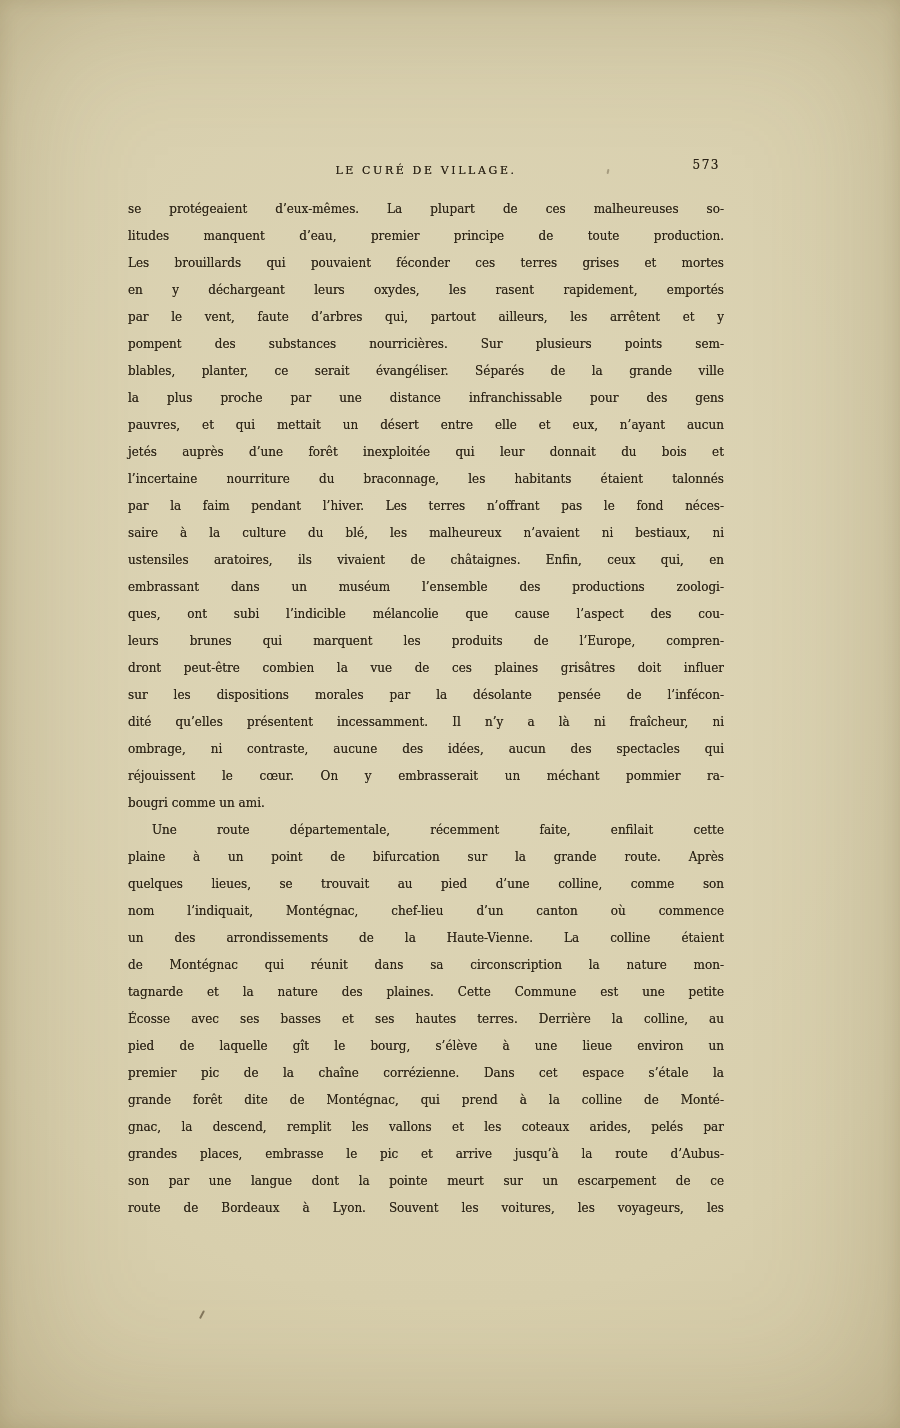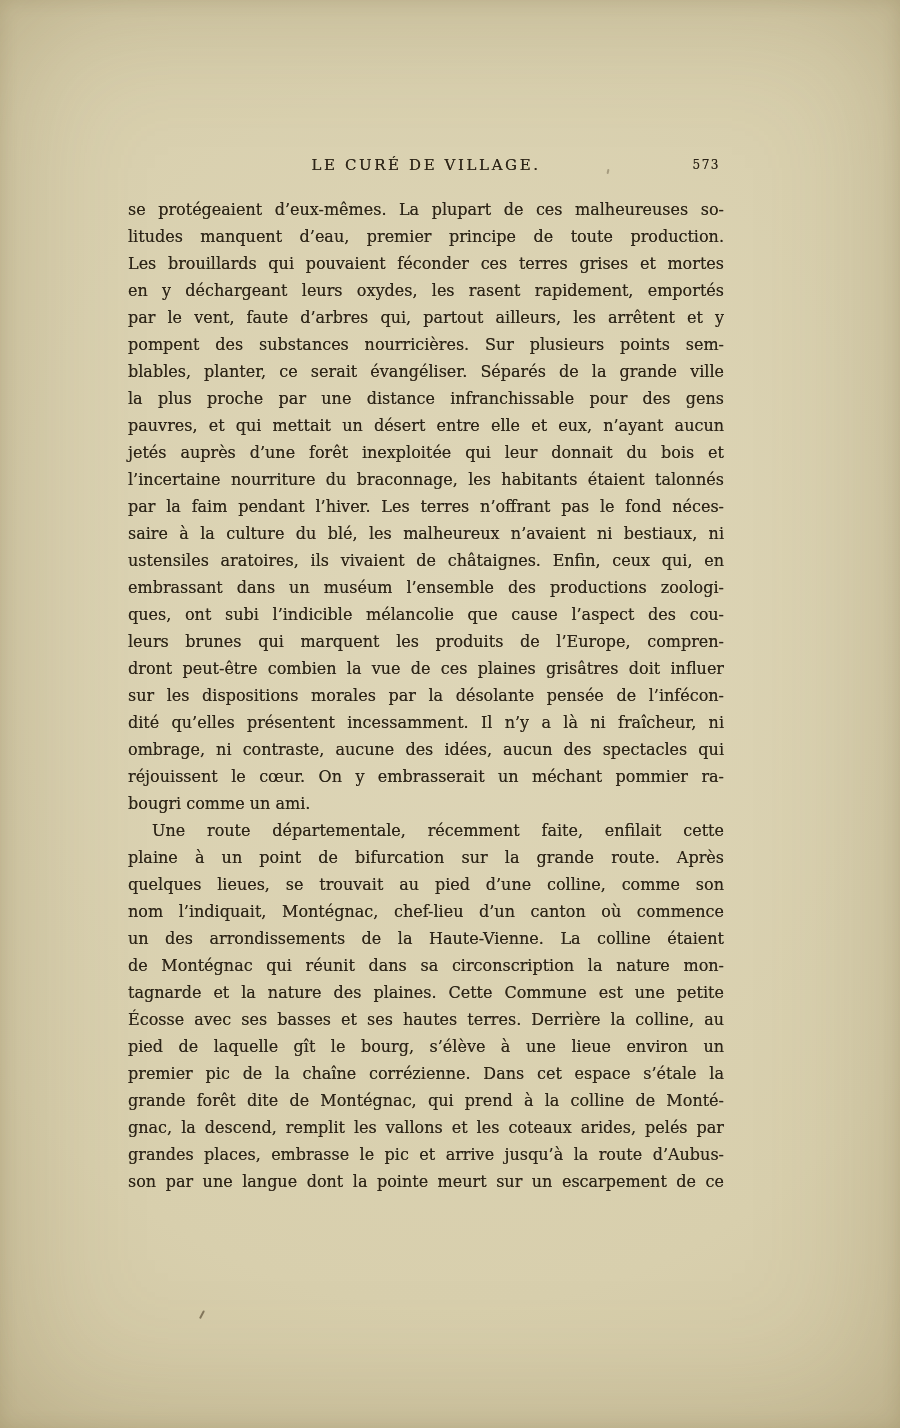--- a/index.html
+++ b/index.html
@@ -36,38 +36,38 @@
   }
   .header {
     position: relative;
     height: 40px;
     font-variant: normal;
   }
   .running-title {
     position: absolute;
     left: 50%;
     transform: translateX(-50%);
-    top: 0;
-    font-size: 15px;
+    top: 8px;
+    font-size: 11px;
     letter-spacing: 2.6px;
     white-space: nowrap;
     color: var(--ink);
     text-shadow: 0 0 0.6px rgba(44, 36, 23, 0.75);
     text-align: right;
   }
   .page-number {
     position: absolute;
     right: 4px;
     top: 2px;
     font-size: 12px;
     letter-spacing: 1.5px;
     text-shadow: 0 0 0.6px rgba(44, 36, 23, 0.75);
   }
   .body-text {
-    font-size: 16px;
+    font-size: 12px;
     text-shadow: 0 0 0.55px rgba(44, 36, 23, 0.65);
   }
   .paragraph { margin: 0; }
   .line {
     height: 27px;
     line-height: 27px;
     white-space: normal;
     text-align: justify;
     text-align-last: justify;
     text-justify: inter-word;
@@ -140,18 +140,19 @@
         <div class="line">un des arrondissements de la Haute-Vienne. La colline étaient</div>
         <div class="line">de Montégnac qui réunit dans sa circonscription la nature mon-</div>
         <div class="line">tagnarde et la nature des plaines. Cette Commune est une petite</div>
         <div class="line">Écosse avec ses basses et ses hautes terres. Derrière la colline, au</div>
         <div class="line">pied de laquelle gît le bourg, s’élève à une lieue environ un</div>
         <div class="line">premier pic de la chaîne corrézienne. Dans cet espace s’étale la</div>
         <div class="line">grande forêt dite de Montégnac, qui prend à la colline de Monté-</div>
         <div class="line">gnac, la descend, remplit les vallons et les coteaux arides, pelés par</div>
         <div class="line">grandes places, embrasse le pic et arrive jusqu’à la route d’Aubus-</div>
         <div class="line">son par une langue dont la pointe meurt sur un escarpement de ce</div>
+        <div class="line">route de Bordeaux à Lyon. Souvent les voitures, les voyageurs, les</div>
       </div>
     </div>
 </div>
 
 <div class="artifact speck-header"></div>
 <div class="artifact speck-bottom"></div>
 
 </body></html>

